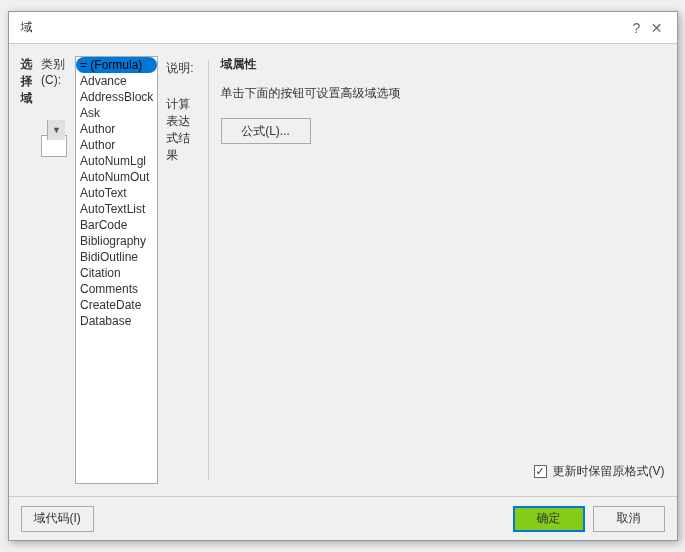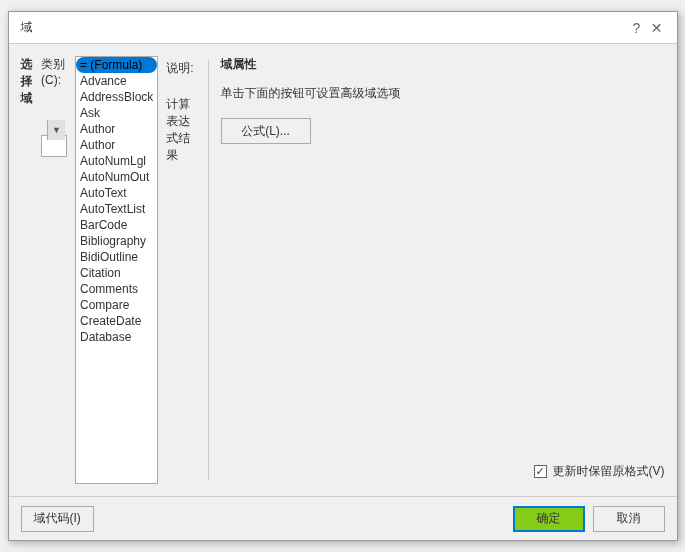--- a/index.html
+++ b/index.html
@@ -286,21 +286,20 @@
               <li class="list-item">Author</li>
               <li class="list-item">AutoNumLgl</li>
               <li class="list-item">AutoNumOut</li>
               <li class="list-item">AutoText</li>
               <li class="list-item">AutoTextList</li>
               <li class="list-item">BarCode</li>
               <li class="list-item">Bibliography</li>
               <li class="list-item">BidiOutline</li>
               <li class="list-item">Citation</li>
               <li class="list-item">Comments</li>
-              <li class="list-item">Compare</li>
               <li class="list-item">CreateDate</li>
               <li class="list-item">Database</li>
             </ul>
         </div>
       </div>
 
       <div class="description-area">
         <div class="description-title">说明:</div>
         <div class="description-text">计算表达式结果</div>
       </div>

